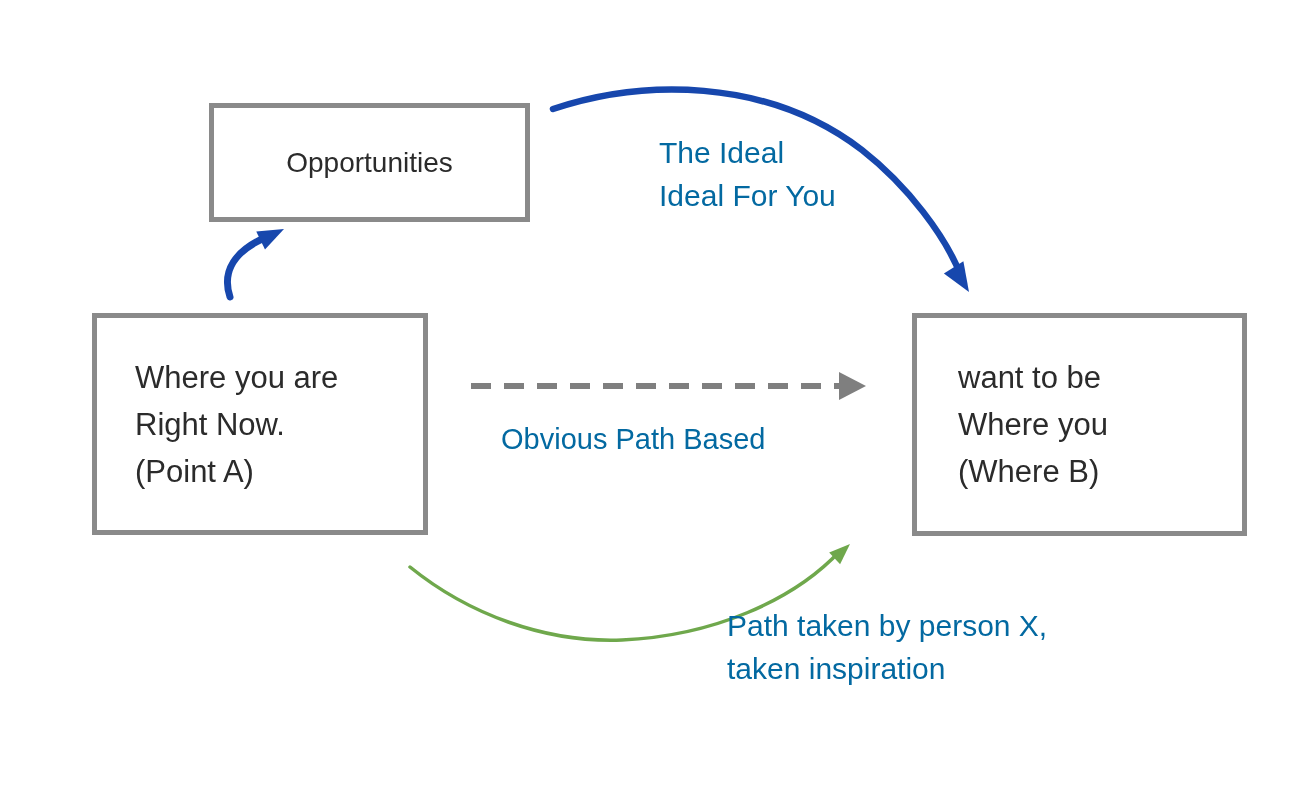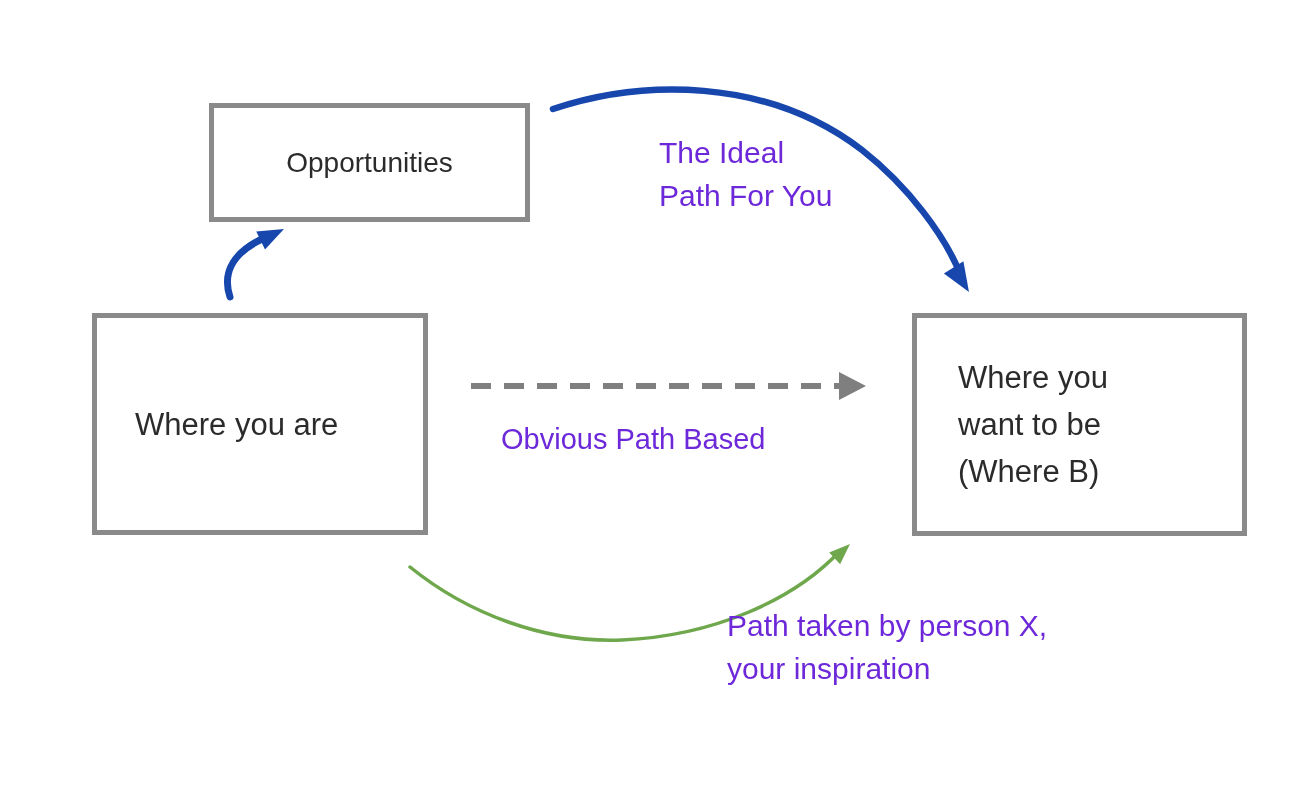--- a/index.html
+++ b/index.html
@@ -48,21 +48,21 @@
     width: 335px; height: 223px;
     padding-left: 41px;
     font-size: 31px;
     line-height: 47px;
   }
   .node .line { display: block; }
   .edge-label {
     position: absolute;
     font-size: 30px;
     line-height: 43px;
-    color: #6d28d9;
+    color: #0369a1;
     white-space: nowrap;
   }
   .label-ideal { left: 659px; top: 131px; }
   .label-obvious { left: 501px; top: 418px; font-size: 29px; line-height: 42px; }
   .label-inspiration { left: 727px; top: 604px; }
 </style>
 </head>
 <body>
 
 <div class="stage">
@@ -81,35 +81,37 @@
     <path d="M 410 567 C 468 614, 545 643, 622 640 C 712 636, 793 601, 840 551" fill="none" stroke-width="3.5" stroke-linecap="round" stroke="#6fa84c"></path>
     <polygon points="0,0 -21,8 -21,-8" transform="translate(850,544) rotate(-43)" fill="#6fa84c"></polygon>
   </svg>
 
   <div class="node node-opportunities">
     <span class="line">Opportunities</span>
   </div>
 
   <div class="node node-point-a">
     <span class="line">Where you are</span>
+    <span class="line">Right Now.</span>
+    <span class="line">(Point A)</span>
   </div>
 
   <div class="node node-point-b">
+    <span class="line">want to be</span>
     <span class="line">Where you</span>
-    <span class="line">want to be</span>
     <span class="line">(Where B)</span>
   </div>
 
   <div class="edge-label label-ideal">
     <span class="line" style="display:block">The Ideal</span>
-    <span class="line" style="display:block">Path For You</span>
+    <span class="line" style="display:block">Ideal For You</span>
   </div>
 
   <div class="edge-label label-obvious">
     <span class="line" style="display:block">Obvious Path Based</span>
   </div>
 
   <div class="edge-label label-inspiration">
     <span class="line" style="display:block">Path taken by person X,</span>
-    <span class="line" style="display:block">your inspiration</span>
+    <span class="line" style="display:block">taken inspiration</span>
   </div>
 
 </div>
 
 </body></html>

